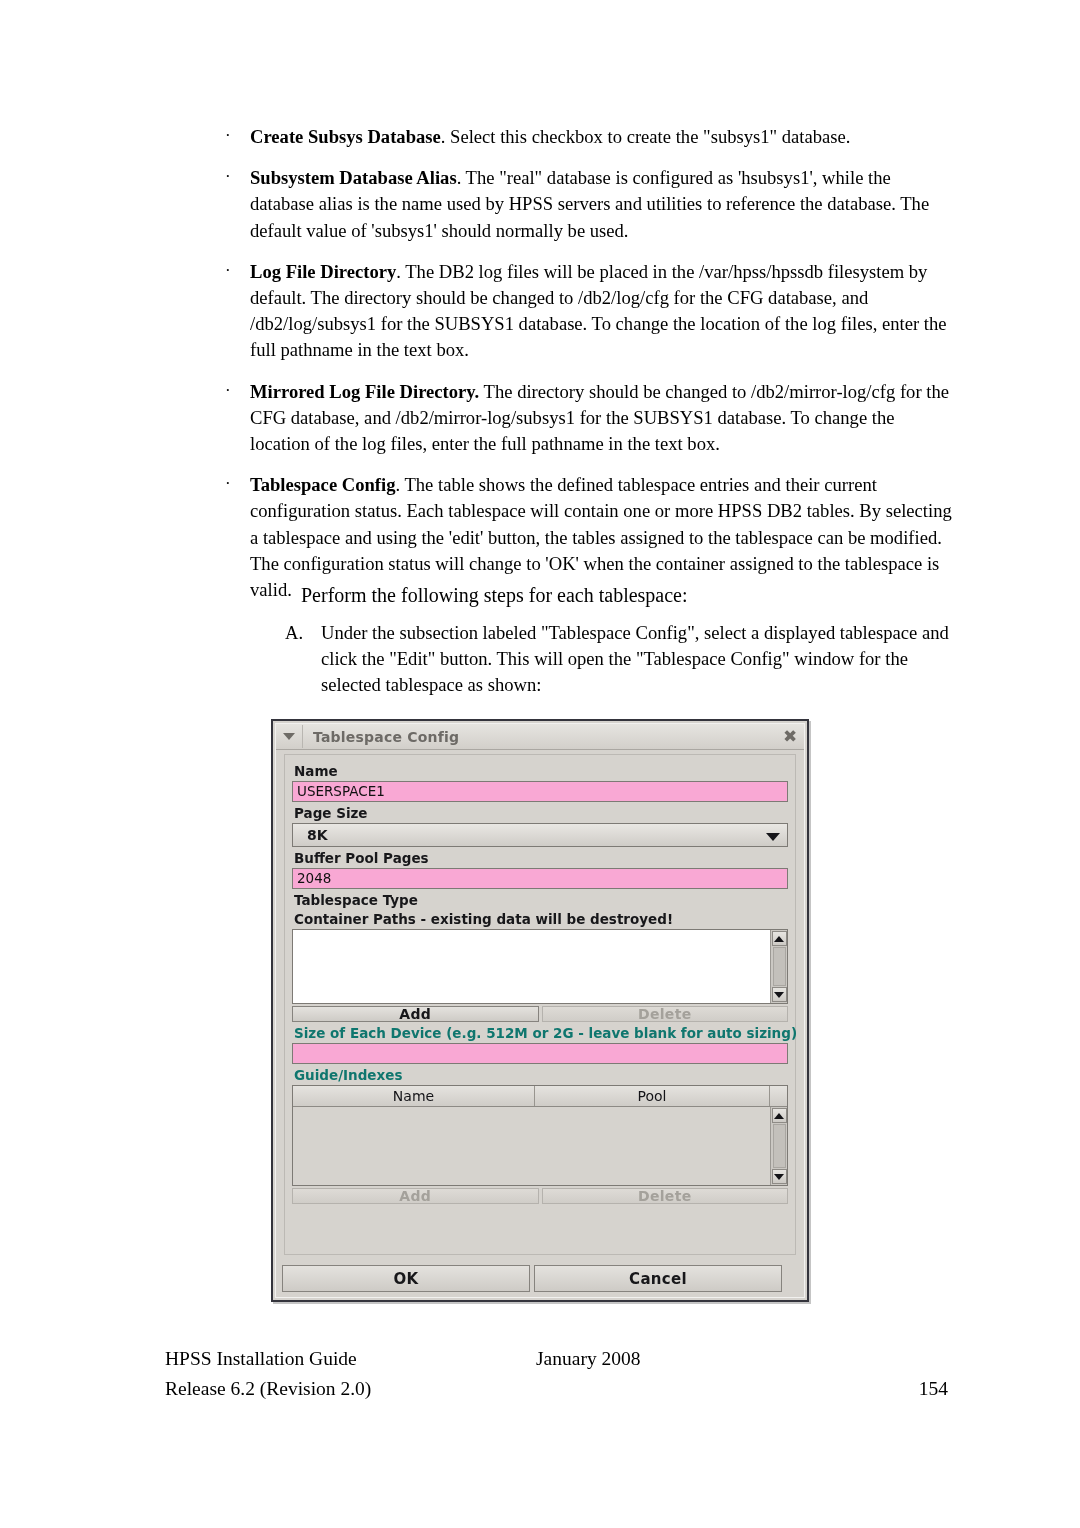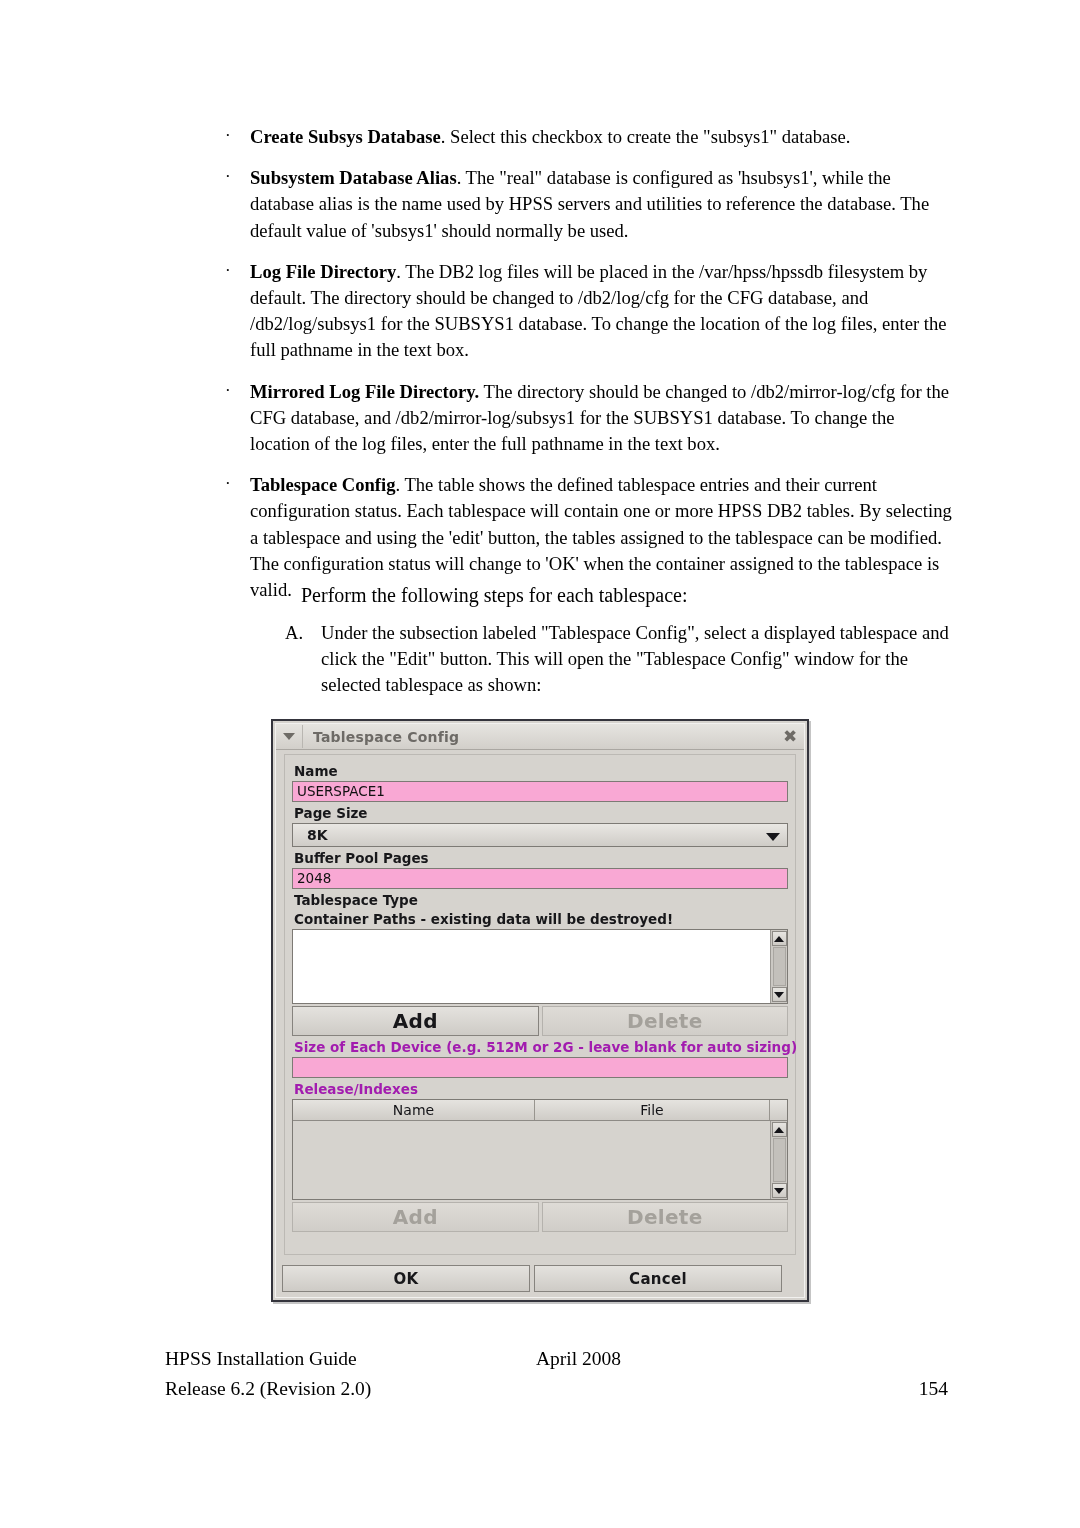--- a/index.html
+++ b/index.html
@@ -169,21 +169,21 @@
   }
 
   .fld-label {
     font-size: 13.5px;
     font-weight: bold;
     color: #17171a;
     line-height: 18px;
     margin: 1px 0 1px 2px;
     white-space: nowrap;
   }
-  .fld-label.disabled { color: #a21caf; }
+  .fld-label.disabled { color: #0f766e; }
 
   .textinput {
     height: 21px;
     background: #f9a8d4;
     border: 1px solid #7d7a75;
     box-sizing: border-box;
     font-size: 13.5px;
     color: #111;
     line-height: 19px;
     padding: 0 4px;
@@ -270,25 +270,25 @@
   }
 
   
   .btnrow {
     display: flex;
     gap: 3px;
     margin-bottom: 2px;
   }
   .btn {
     flex: 1;
-    height: 30px;
+    height: 16px;
     background: linear-gradient(to bottom,#e4e2de 0%, #cecbc6 100%);
     border: 1px solid #86837e;
     box-sizing: border-box;
-    font-size: 20px;
+    font-size: 14px;
     font-weight: bold;
     color: #17171a;
     display: flex;
     align-items: center;
     justify-content: center;
     letter-spacing: 0.3px;
   }
   .btn.disabled {
     color: #a4a19b;
     background: linear-gradient(to bottom,#dedbd6 0%, #d0cdc8 100%);
@@ -420,26 +420,26 @@
     </div>
 
     <div class="btnrow">
       <div class="btn">Add</div>
       <div class="btn disabled">Delete</div>
     </div>
 
     <div class="fld-label disabled">Size of Each Device (e.g. 512M or 2G - leave blank for auto sizing)</div>
     <div class="textinput"></div>
 
-    <div class="fld-label disabled">Release/Indexes</div>
+    <div class="fld-label disabled">Guide/Indexes</div>
 
     <div class="tablewrap">
       <div class="thead">
         <div class="th c-name">Name</div>
-        <div class="th c-type">File</div>
+        <div class="th c-type">Pool</div>
         <div class="th c-pad"></div>
       </div>
       <div class="tbody-wrap">
         <div class="tbody"></div>
         <div class="scrollbar">
           <div class="sb-btn">
                 <span class="tri-up"></span>
               </div>
           <div class="sb-track"></div>
           <div class="sb-btn">
@@ -460,19 +460,19 @@
     <div class="btn">OK</div>
     <div class="btn">Cancel</div>
   </div>
 
  </div>
 </div>
 
 <div class="page-footer">
   <div class="footer-row">
     <span class="footer-left">HPSS Installation Guide</span>
-    <span class="footer-center">April 2008</span>
+    <span class="footer-center">January 2008</span>
   </div>
   <div class="footer-row">
     <span class="footer-left">Release 6.2 (Revision 2.0)</span>
     <span class="footer-right">154</span>
   </div>
 </div>
 
 </body></html>

